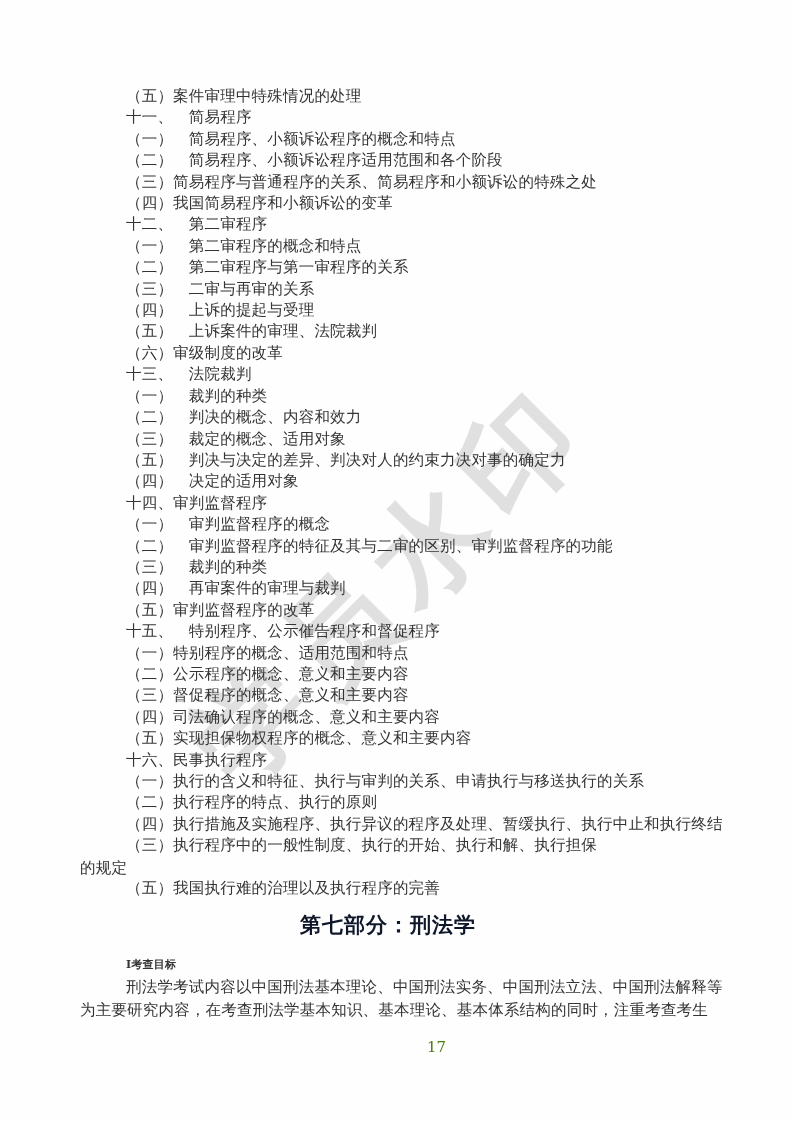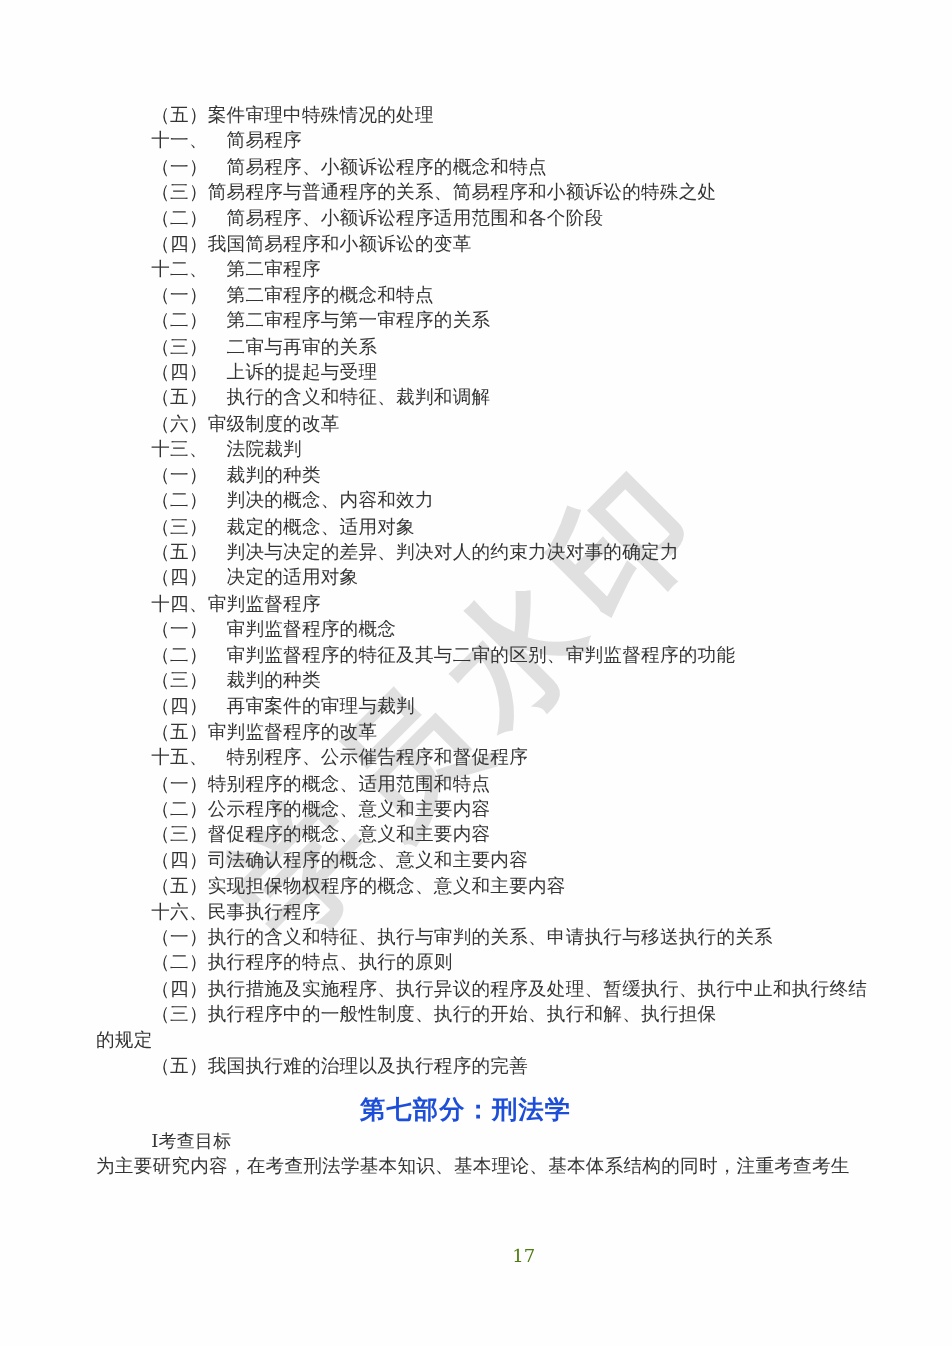--- a/index.html
+++ b/index.html
@@ -47,29 +47,30 @@
     text-indent: 0;
     font-family: Liberation Serif, serif;
   }
   .heading {
     margin-top: 11px;
     text-align: center;
     font-family: "DejaVu Sans", "Liberation Sans", sans-serif;
     font-weight: 700;
     font-size: 21px;
     line-height: 30px;
-    color: #1d4ed8;
+    color: #0f172a;
     letter-spacing: 1px;
   }
   .goal-label {
-    margin-top: 0;
-    font-size: 15px;
+    margin-top: 14px;
+    font-size: 11px;
     line-height: 22px;
     text-indent: 46px;
     letter-spacing: 0.2px;
+    font-weight: bold;
   }
   .para .line { line-height: 22.5px; }
   .pagenum {
     position: absolute;
     left: 4px;
     top: 1038px;
     width: 100%;
     text-align: center;
     font-size: 15px;
     color: #4d7c0f;
@@ -83,29 +84,29 @@
 <div class="page">
 
   <div class="watermark">学员水印</div>
 
   <div class="content">
 
     <div class="outline">
         <div class="line">（五）案件审理中特殊情况的处理</div>
         <div class="line">十一、　简易程序</div>
         <div class="line">（一）　简易程序、小额诉讼程序的概念和特点</div>
+        <div class="line">（二）　简易程序、小额诉讼程序适用范围和各个阶段</div>
         <div class="line">（三）简易程序与普通程序的关系、简易程序和小额诉讼的特殊之处</div>
-        <div class="line">（二）　简易程序、小额诉讼程序适用范围和各个阶段</div>
         <div class="line">（四）我国简易程序和小额诉讼的变革</div>
         <div class="line">十二、　第二审程序</div>
         <div class="line">（一）　第二审程序的概念和特点</div>
         <div class="line">（二）　第二审程序与第一审程序的关系</div>
         <div class="line">（三）　二审与再审的关系</div>
         <div class="line">（四）　上诉的提起与受理</div>
-        <div class="line">（五）　执行的含义和特征、裁判和调解</div>
+        <div class="line">（五）　上诉案件的审理、法院裁判</div>
         <div class="line">（六）审级制度的改革</div>
         <div class="line">十三、　法院裁判</div>
         <div class="line">（一）　裁判的种类</div>
         <div class="line">（二）　判决的概念、内容和效力</div>
         <div class="line">（三）　裁定的概念、适用对象</div>
         <div class="line">（五）　判决与决定的差异、判决对人的约束力决对事的确定力</div>
         <div class="line">（四）　决定的适用对象</div>
         <div class="line">十四、审判监督程序</div>
         <div class="line">（一）　审判监督程序的概念</div>
         <div class="line">（二）　审判监督程序的特征及其与二审的区别、审判监督程序的功能</div>
@@ -125,20 +126,21 @@
         <div class="line">（三）执行程序中的一般性制度、执行的开始、执行和解、执行担保</div>
         <div class="line cont">的规定</div>
         <div class="line">（五）我国执行难的治理以及执行程序的完善</div>
       </div>
 
     <div class="heading">第七部分：刑法学</div>
 
     <div class="goal-label">Ⅰ考查目标</div>
 
     <div class="para">
+        <div class="line">刑法学考试内容以中国刑法基本理论、中国刑法实务、中国刑法立法、中国刑法解释等</div>
         <div class="line cont">为主要研究内容，在考查刑法学基本知识、基本理论、基本体系结构的同时，注重考查考生</div>
       </div>
 
   </div>
 
   <div class="pagenum">17</div>
 
 </div>
 
 </body></html>

